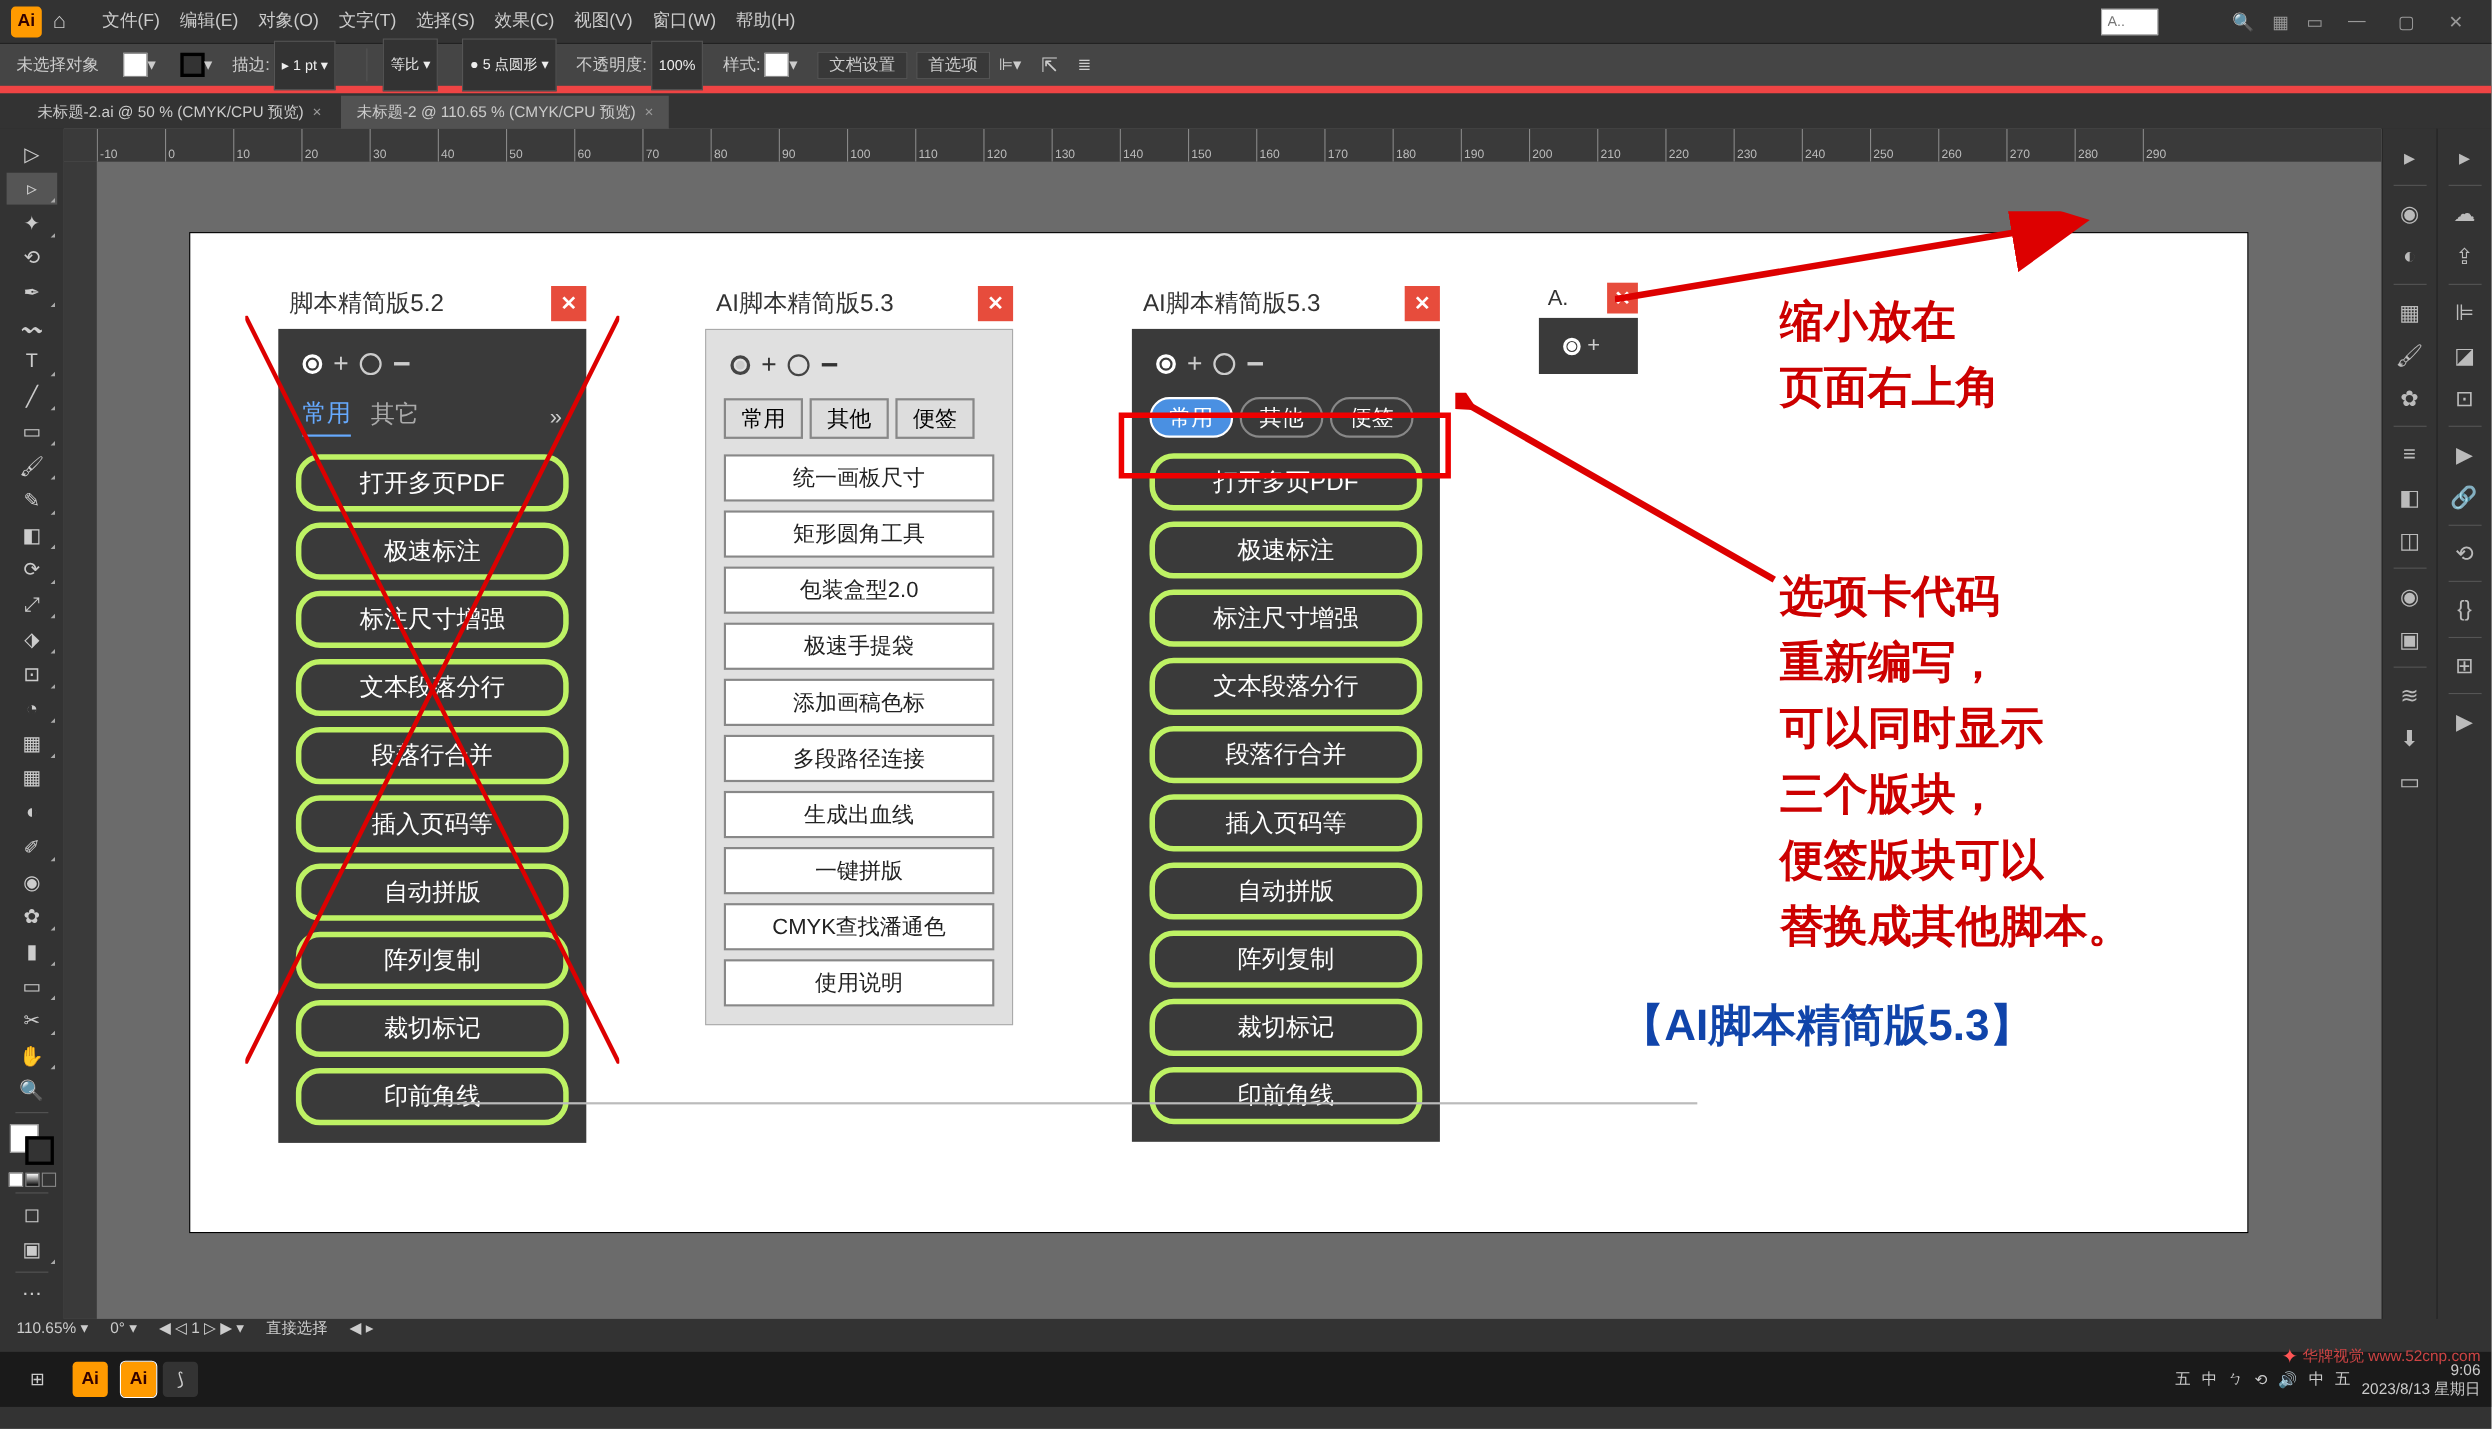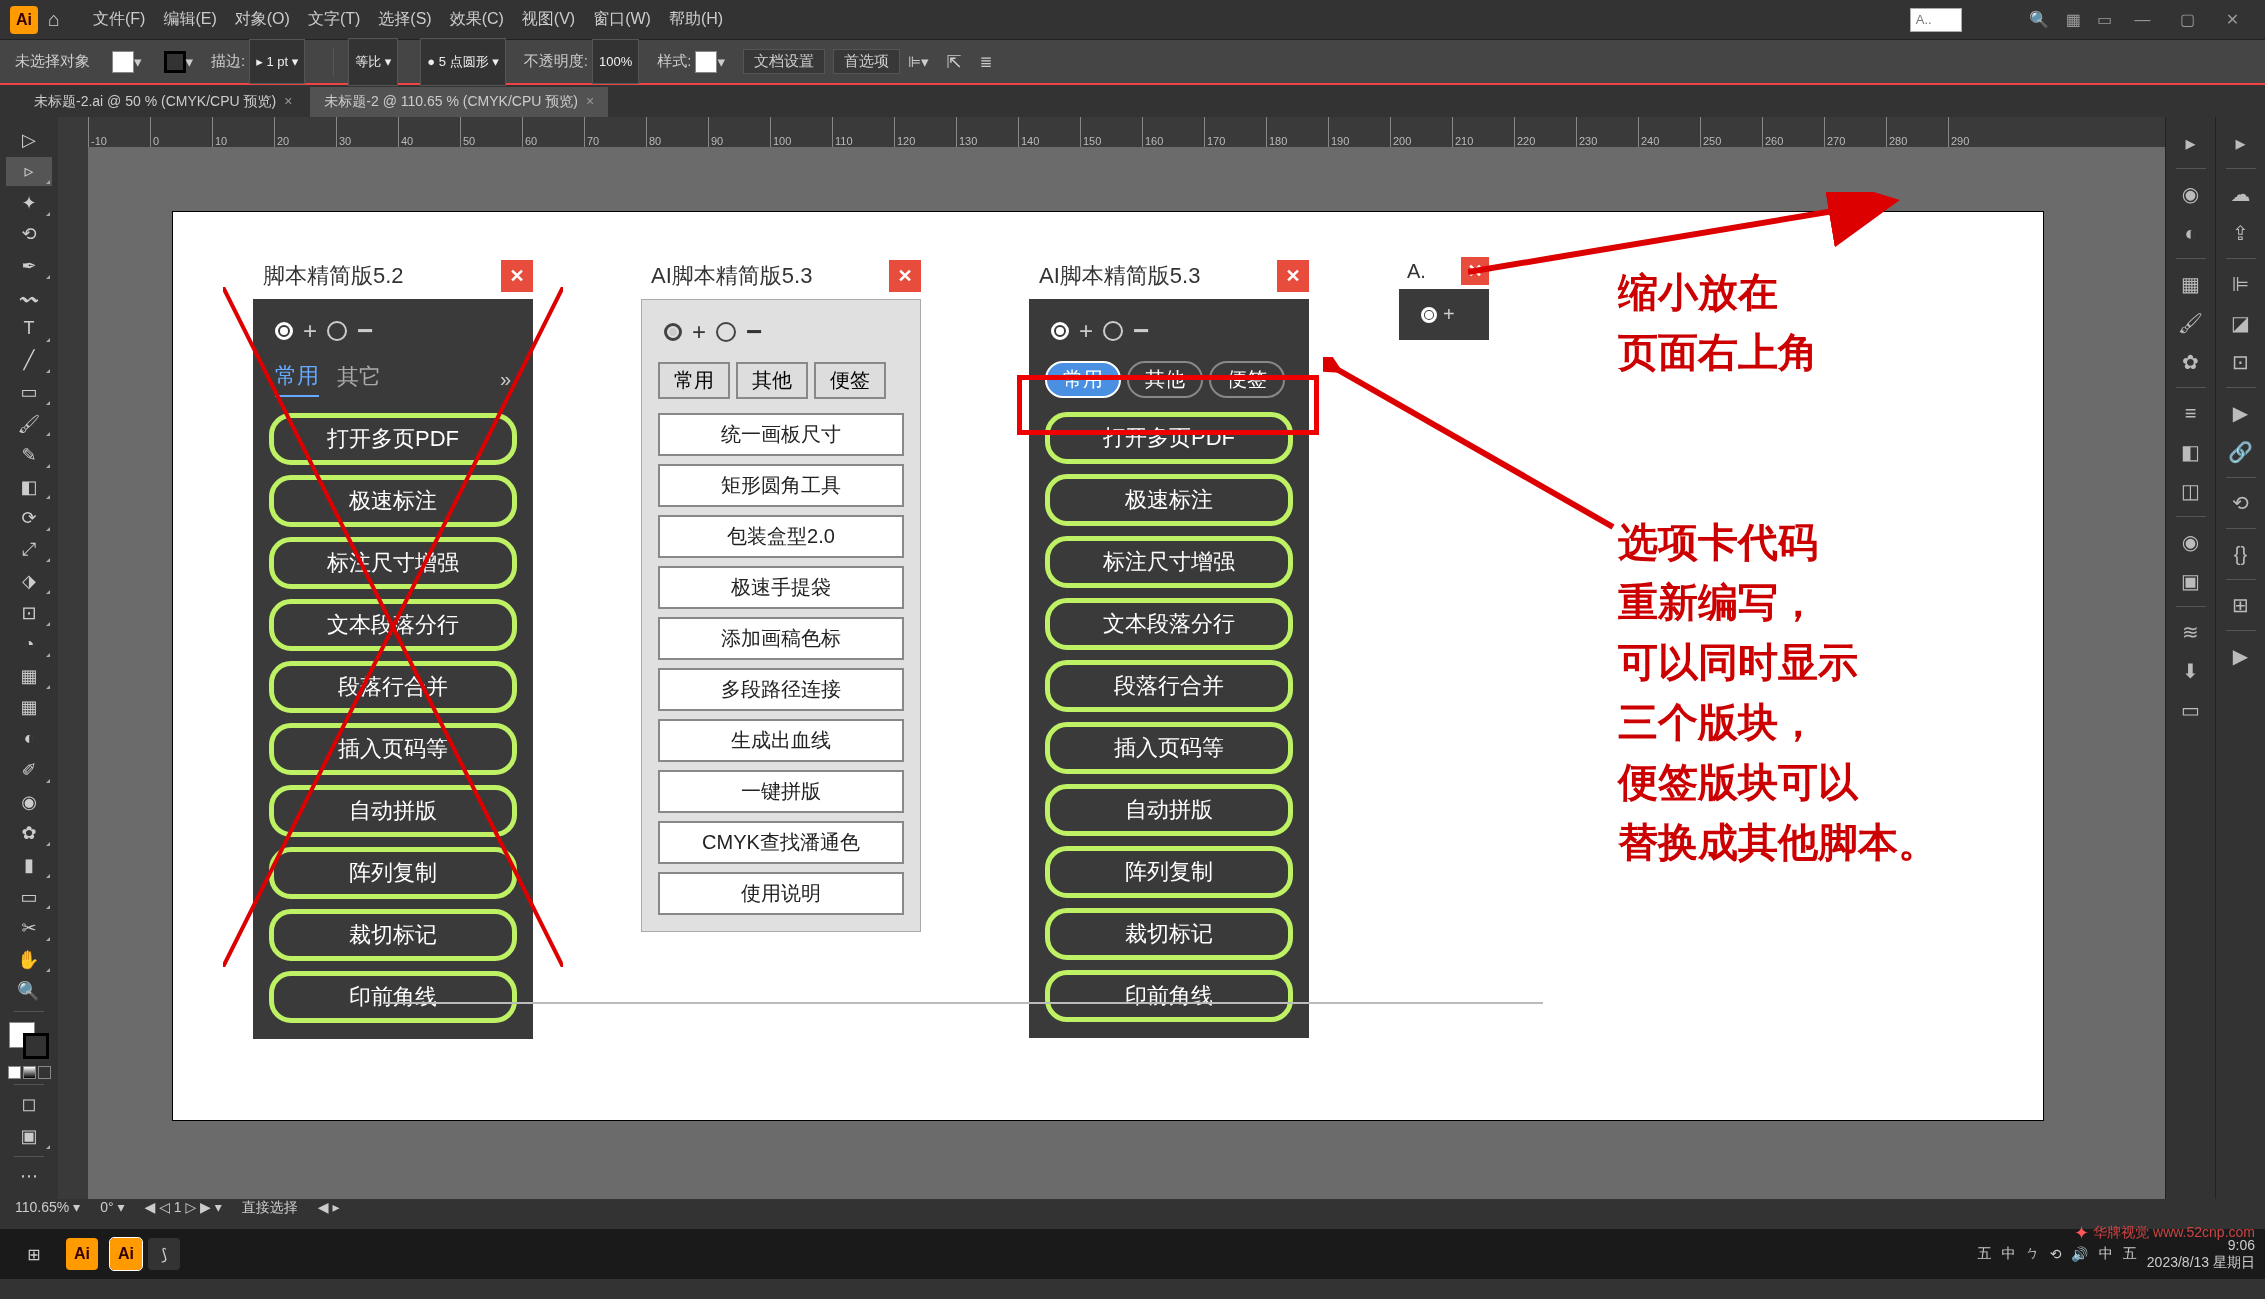--- a/index.html
+++ b/index.html
@@ -8,21 +8,21 @@
 
 .menubar { background: #333; height: 40px; display: flex; align-items: center; padding: 0 10px; color: #ccc; font-size: 16px; border-bottom: 1px solid #222; }
 .menubar .ai-logo { width: 28px; height: 28px; background: #ff9a00; color: #330000; font-weight: bold; display: flex; align-items: center; justify-content: center; border-radius: 4px; font-size: 16px; margin-right: 10px; }
 .menubar .home-icon { width: 25px; margin-right: 20px; color: #ccc; font-size: 20px; }
 .menubar .menu-item { margin-right: 18px; cursor: pointer; }
 .menubar .spacer { flex: 1; }
 .menubar .right-icon { margin: 0 8px; color: #999; cursor: pointer; }
 .menubar .wincontrol { width: 45px; text-align: center; color: #999; cursor: pointer; }
 
 
-.controlbar { background: #454545; height: 45px; display: flex; align-items: center; padding: 0 15px; color: #ccc; font-size: 15px; border-bottom: 2px solid #ef4444; }
+.controlbar { background: #454545; height: 45px; display: flex; align-items: center; padding: 0 15px; color: #ccc; font-size: 15px; border-bottom: 7px solid #ef4444; }
 .controlbar .cell { margin-right: 18px; display: flex; align-items: center; }
 .controlbar .input-box { background: #333; border: 1px solid #555; padding: 14px 6px; color: #eee; font-size: 13px; margin-left: 4px; }
 .controlbar .sep { width: 1px; height: 30px; background: #555; margin: 0 10px; }
 .controlbar .swatch { width: 22px; height: 22px; background: #fff; border: 1px solid #888; margin-left: 4px; }
 .controlbar .btn { background: #383838; border: 1px solid #555; padding: 2px 10px; margin-right: 8px; cursor: pointer; }
 
 
 .doc-tabs { background: #333; height: 32px; display: flex; align-items: flex-end; padding: 0 20px; }
 .doc-tabs .tab { color: #ccc; font-size: 14px; padding: 6px 14px; margin-right: 4px; cursor: pointer; }
 .doc-tabs .tab.active { background: #525252; }
@@ -386,20 +386,21 @@
       </svg>
 
       <div class="anno-text" style="left:1445px;top:50px;white-space:pre;">缩小放在
 页面右上角</div>
       <div class="anno-text" style="left:1445px;top:300px;white-space:pre;">选项卡代码
 重新编写，
 可以同时显示
 三个版块，
 便签版块可以
 替换成其他脚本。</div>
+      <div class="anno-text blue" style="left:1300px;top:690px;">【AI脚本精简版5.3】</div>
 
       <div style="position:absolute;left:210px;top:790px;width:1160px;height:2px;background:#bbb;"></div>
     </div>
   </div>
 
   <div class="right-strip">
     <div class="ricon">▸</div>
     <div class="rdiv"></div>
     <div class="ricon">◉</div>
     <div class="ricon">◐</div>

